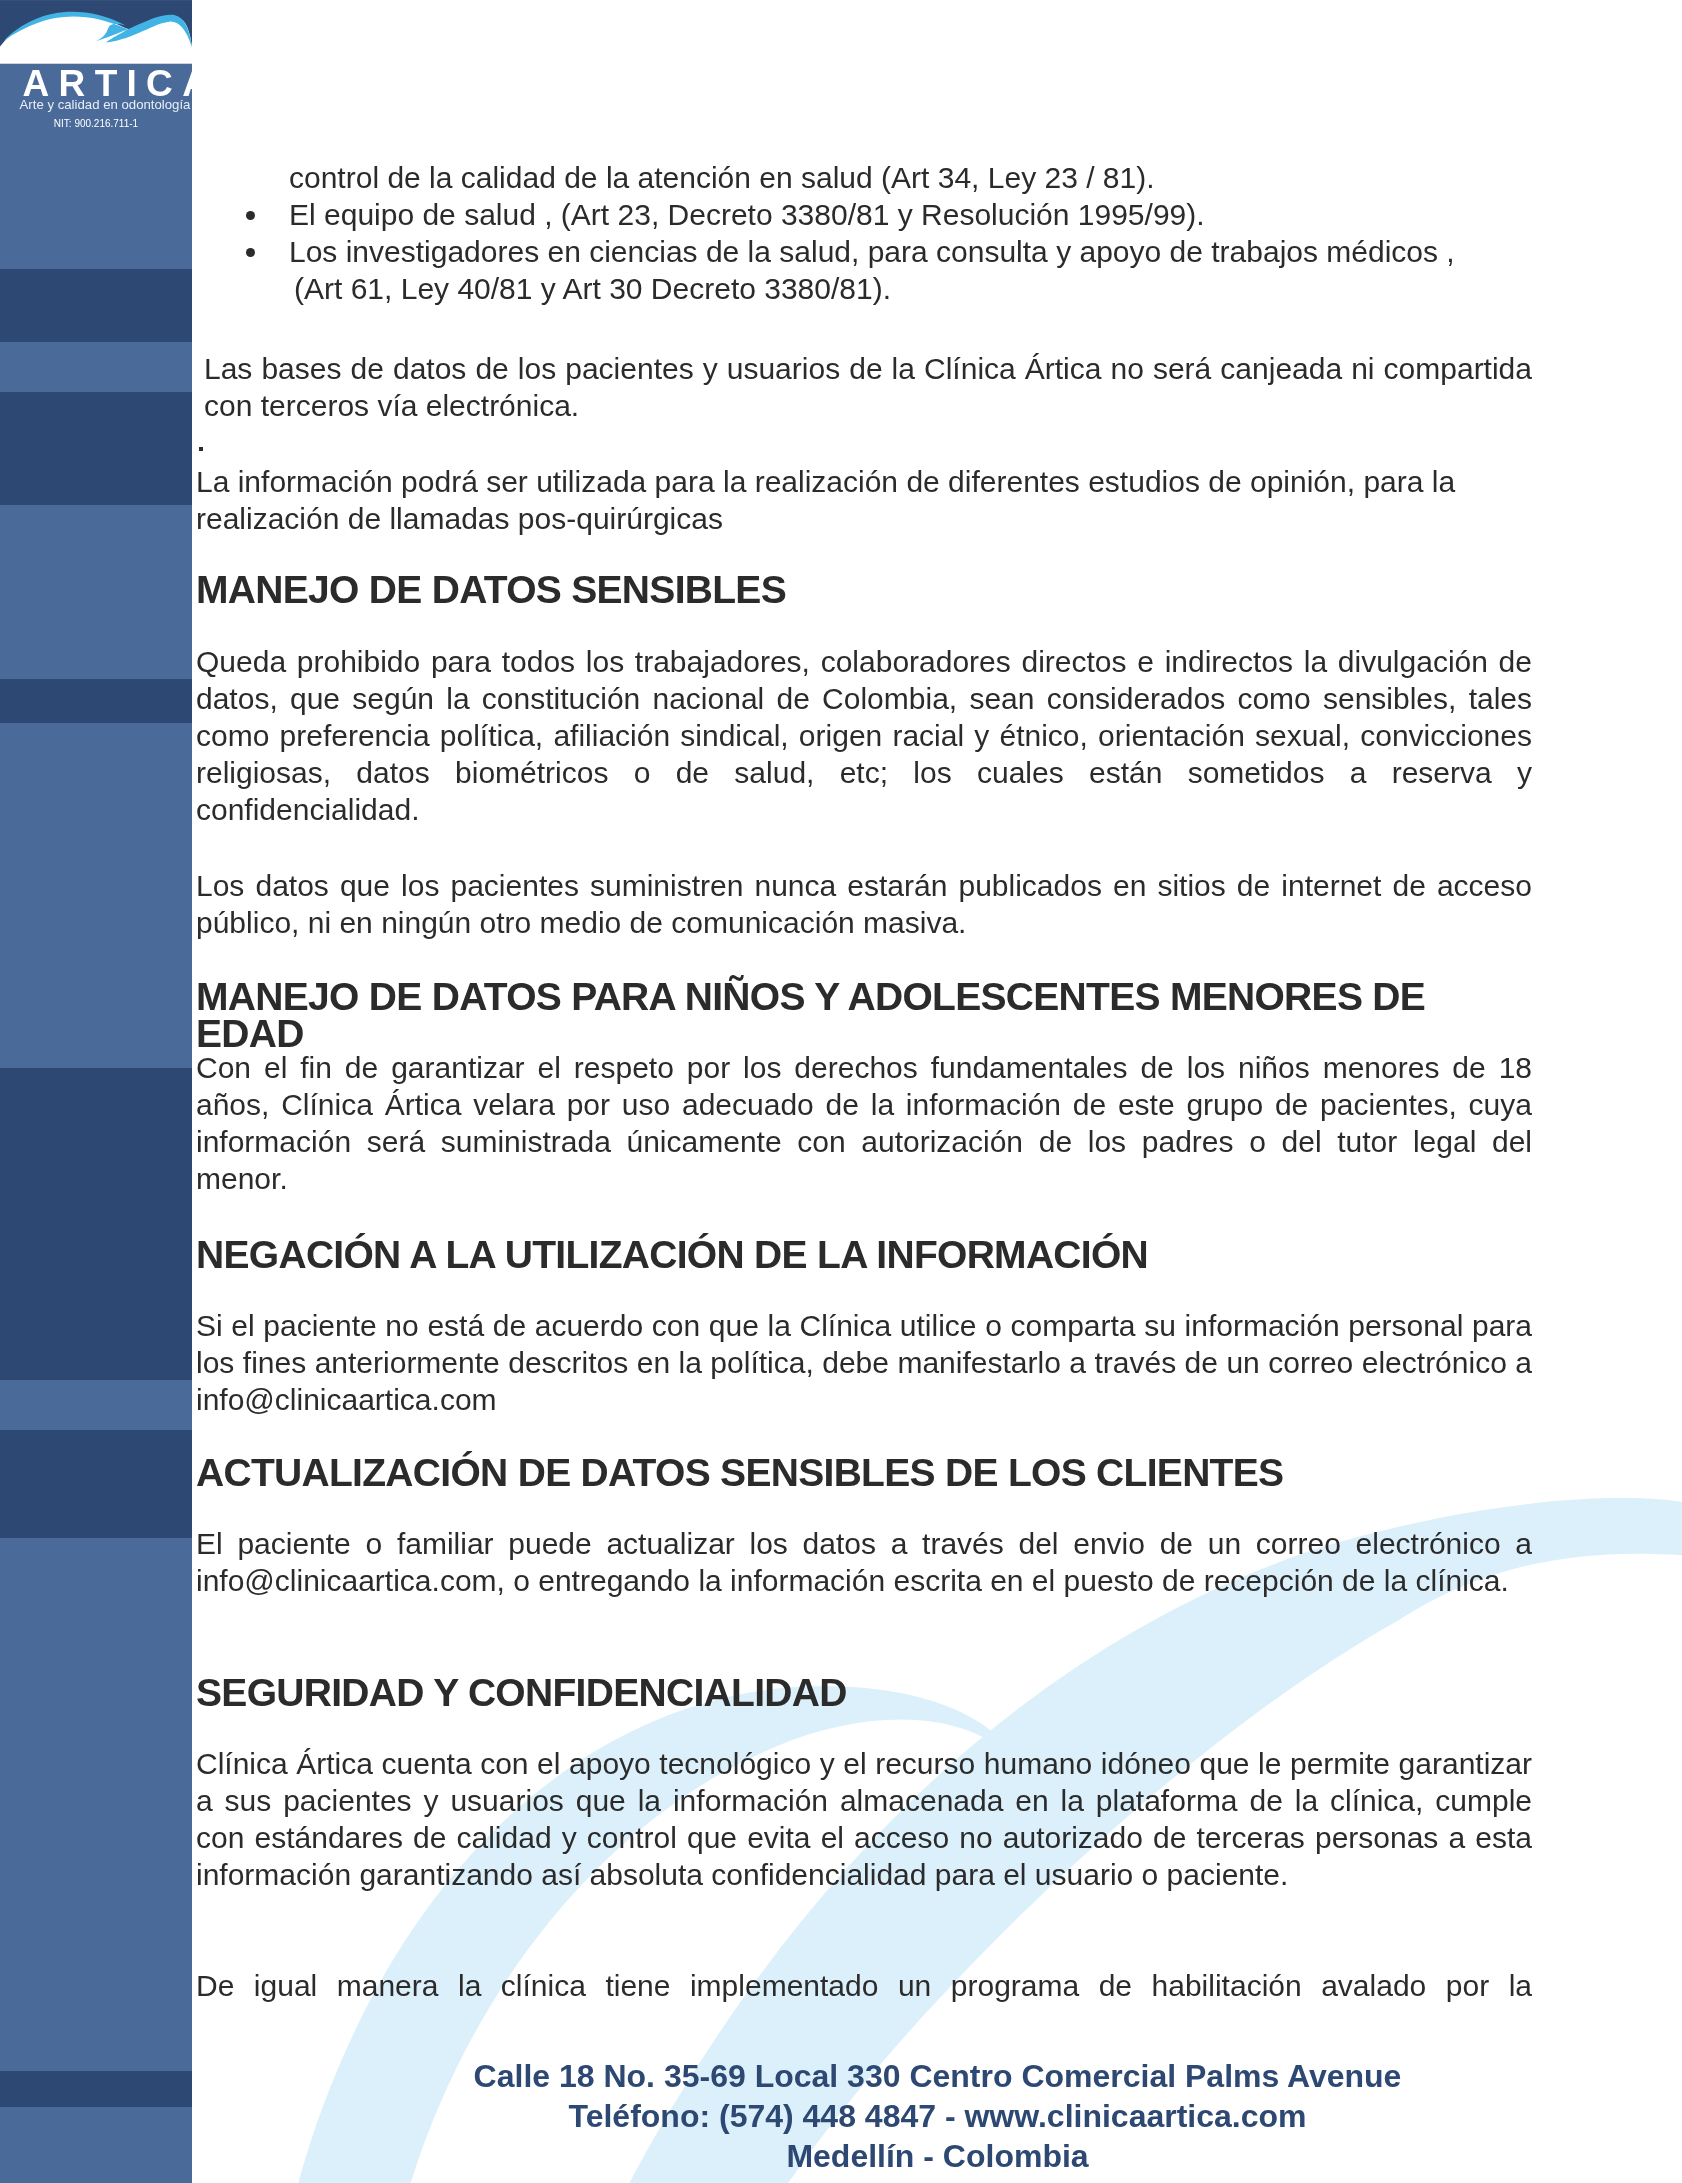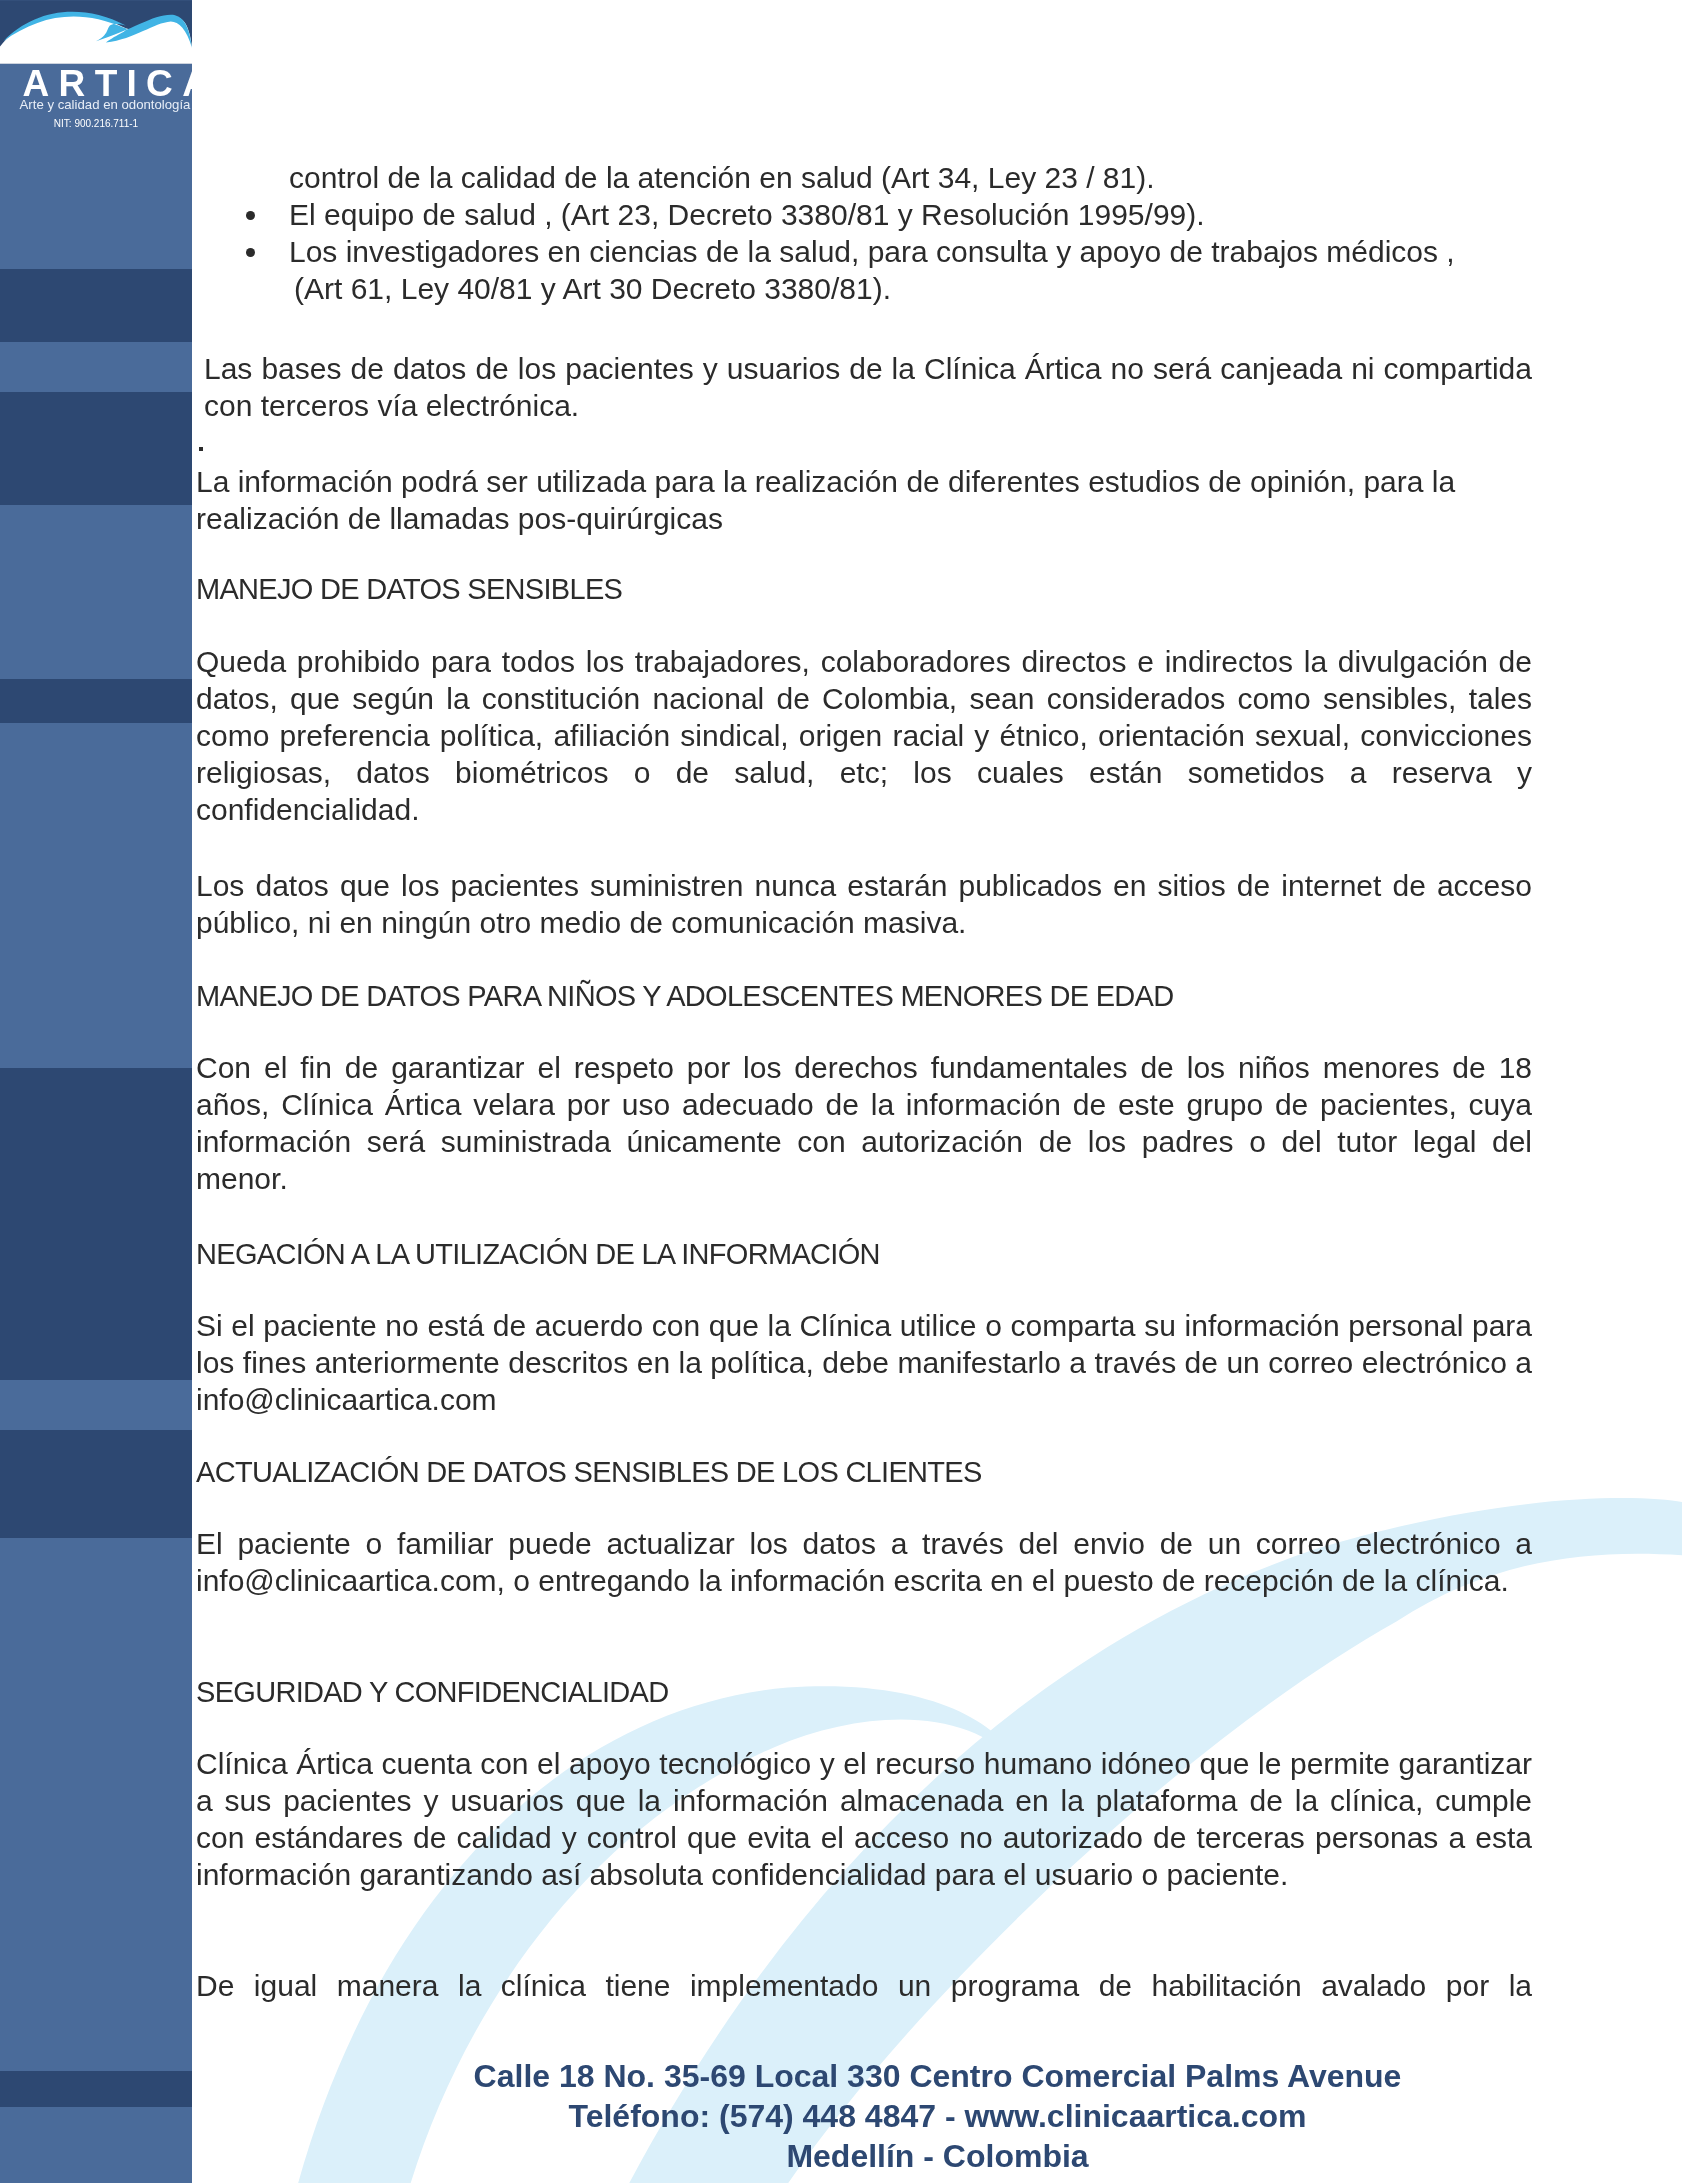--- a/index.html
+++ b/index.html
@@ -37,21 +37,21 @@
   }
 
   .swoosh { position: absolute; left: 192px; top: 1489px; }
 
   .content {
     position: absolute; left: 196px; top: 152px; width: 1336px;
     font-size: 30px; line-height: 37px;
   }
   .text { position: absolute; left: 0; width: 1336px; margin: 0; }
   .justify { text-align: justify; text-align-last: left; }
-  .heading { font-weight: normal; font-size: 29px; letter-spacing: -0.7px; }
+  .heading { font-weight: bold; font-size: 39px; letter-spacing: -0.7px; }
   .bullet-line { position: absolute; }
   .bullet-dot {
     position: absolute; width: 9.3px; height: 9.3px; border-radius: 50%;
     background: #2b2b2b;
   }
   .stray-dot { position: absolute; width: 4px; height: 4px; background: #2b2b2b; }
 
   .footer {
     position: absolute; left: 192px; width: 1491px; text-align: center;
     color: #2d4872; font-weight: bold; font-size: 32px; line-height: 40px;

